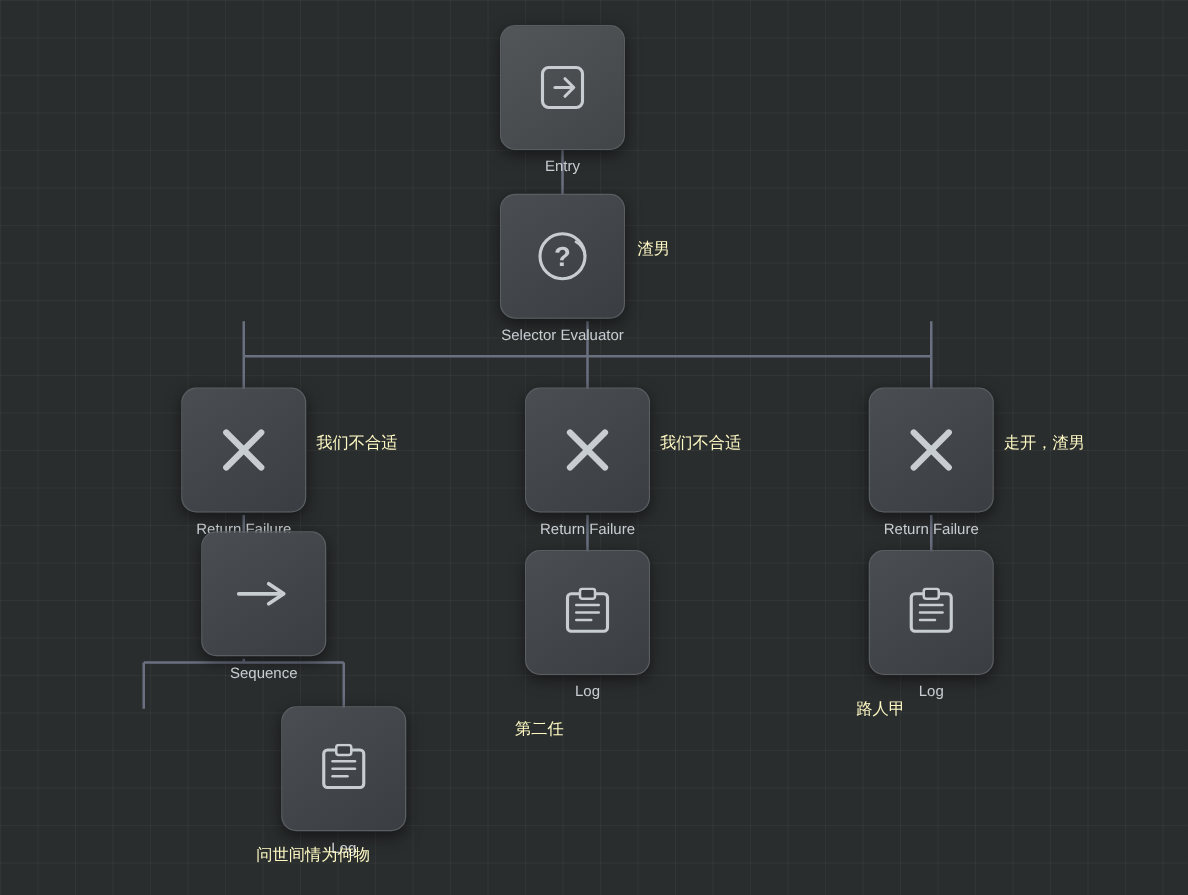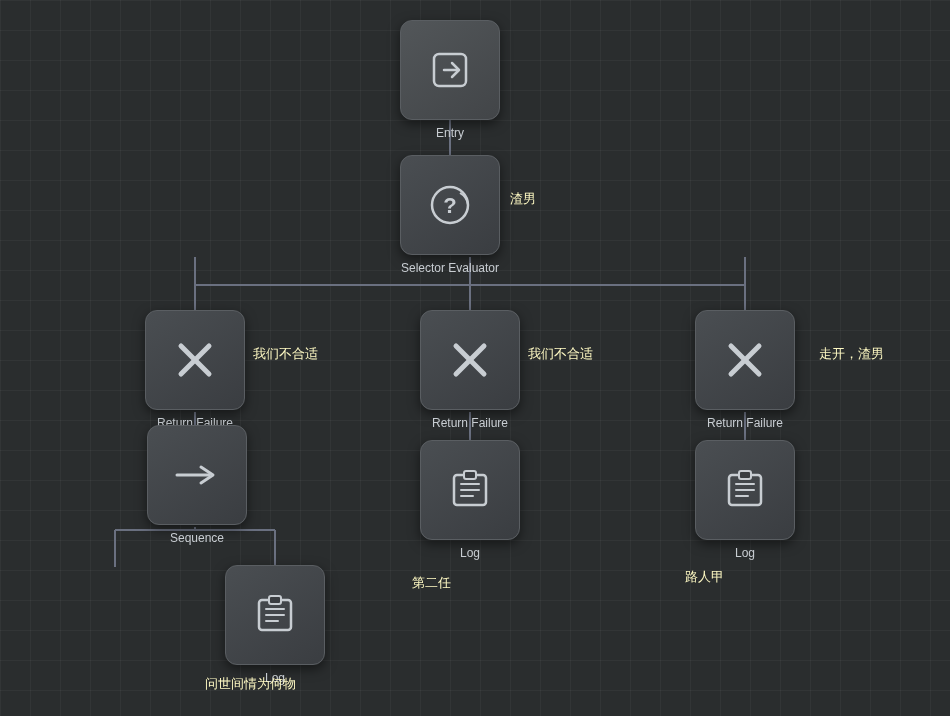--- a/index.html
+++ b/index.html
@@ -160,24 +160,24 @@
   </div>
 
   <div class="node" style="left:695px; top:310px;">
     <div class="node-box">
       <svg width="44" height="44" viewBox="0 0 44 44">
         <line x1="8" y1="8" x2="36" y2="36" stroke="#c8cdd2" stroke-width="5" stroke-linecap="round"></line>
         <line x1="36" y1="8" x2="8" y2="36" stroke="#c8cdd2" stroke-width="5" stroke-linecap="round"></line>
       </svg>
     </div>
     <span class="node-label">Return Failure</span>
-    <span class="node-comment" style="left:124px; top:35px;">走开，渣男</span>
-  </div>
-
-  <div class="node" style="left:131px; top:425px;padding-left:16px;">
+    <span class="node-comment" style="left:108px; top:35px;">走开，渣男</span>
+  </div>
+
+  <div class="node" style="left:145px; top:425px;padding-left:16px;">
     <div class="node-box">
       <svg width="44" height="24" viewBox="0 0 44 24">
         <line x1="2" y1="12" x2="34" y2="12" stroke="#c8cdd2" stroke-width="3" stroke-linecap="round"></line>
         <polyline points="26,4 38,12 26,20" fill="none" stroke="#c8cdd2" stroke-width="3" stroke-linecap="round" stroke-linejoin="round"></polyline>
       </svg>
     </div>
     <span class="node-label">Sequence</span>
   </div>
 
   <div class="node" style="left:420px; top:440px;">
@@ -198,21 +198,21 @@
     <div class="node-box">
       <svg width="38" height="40" viewBox="0 0 38 40">
         <rect x="3" y="5" width="32" height="30" rx="3" fill="none" stroke="#c8cdd2" stroke-width="2.5"></rect>
         <line x1="10" y1="14" x2="28" y2="14" stroke="#c8cdd2" stroke-width="2" stroke-linecap="round"></line>
         <line x1="10" y1="20" x2="28" y2="20" stroke="#c8cdd2" stroke-width="2" stroke-linecap="round"></line>
         <line x1="10" y1="26" x2="22" y2="26" stroke="#c8cdd2" stroke-width="2" stroke-linecap="round"></line>
         <rect x="13" y="1" width="12" height="8" rx="2" fill="#3a3d41" stroke="#c8cdd2" stroke-width="2"></rect>
       </svg>
     </div>
     <span class="node-label">Log</span>
-    <span class="node-comment" style="left:-10px; top:128px;">路人甲</span>
+    <span class="node-comment" style="left:-10px; top:118px;">路人甲</span>
   </div>
 
 
   <div class="node" style="left:225px; top:565px;">
     <div class="node-box">
       <svg width="38" height="40" viewBox="0 0 38 40">
         <rect x="3" y="5" width="32" height="30" rx="3" fill="none" stroke="#c8cdd2" stroke-width="2.5"></rect>
         <line x1="10" y1="14" x2="28" y2="14" stroke="#c8cdd2" stroke-width="2" stroke-linecap="round"></line>
         <line x1="10" y1="20" x2="28" y2="20" stroke="#c8cdd2" stroke-width="2" stroke-linecap="round"></line>
         <line x1="10" y1="26" x2="22" y2="26" stroke="#c8cdd2" stroke-width="2" stroke-linecap="round"></line>

